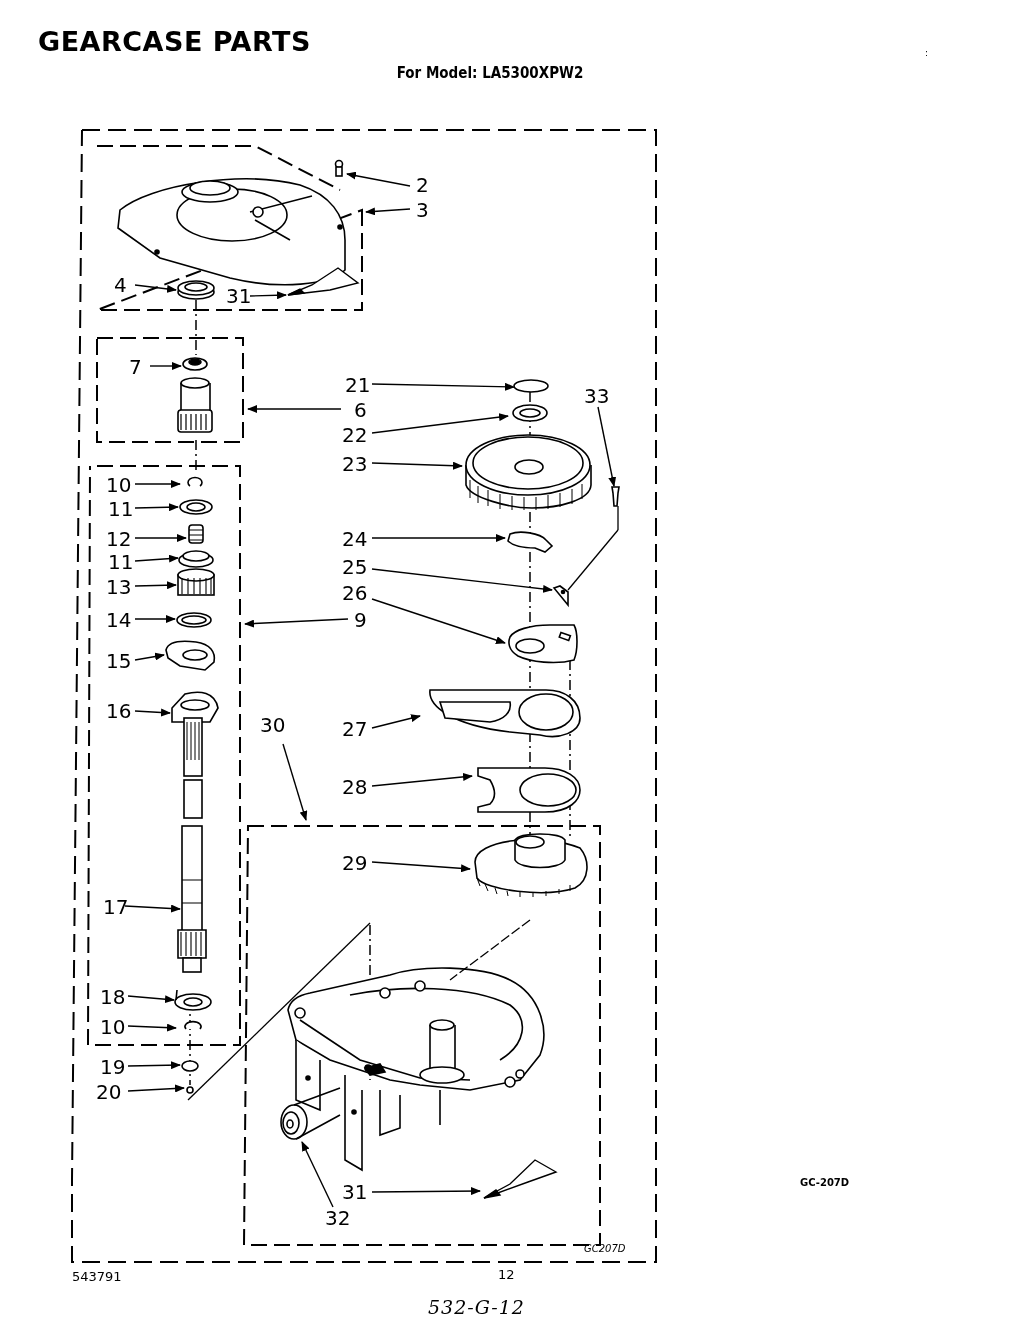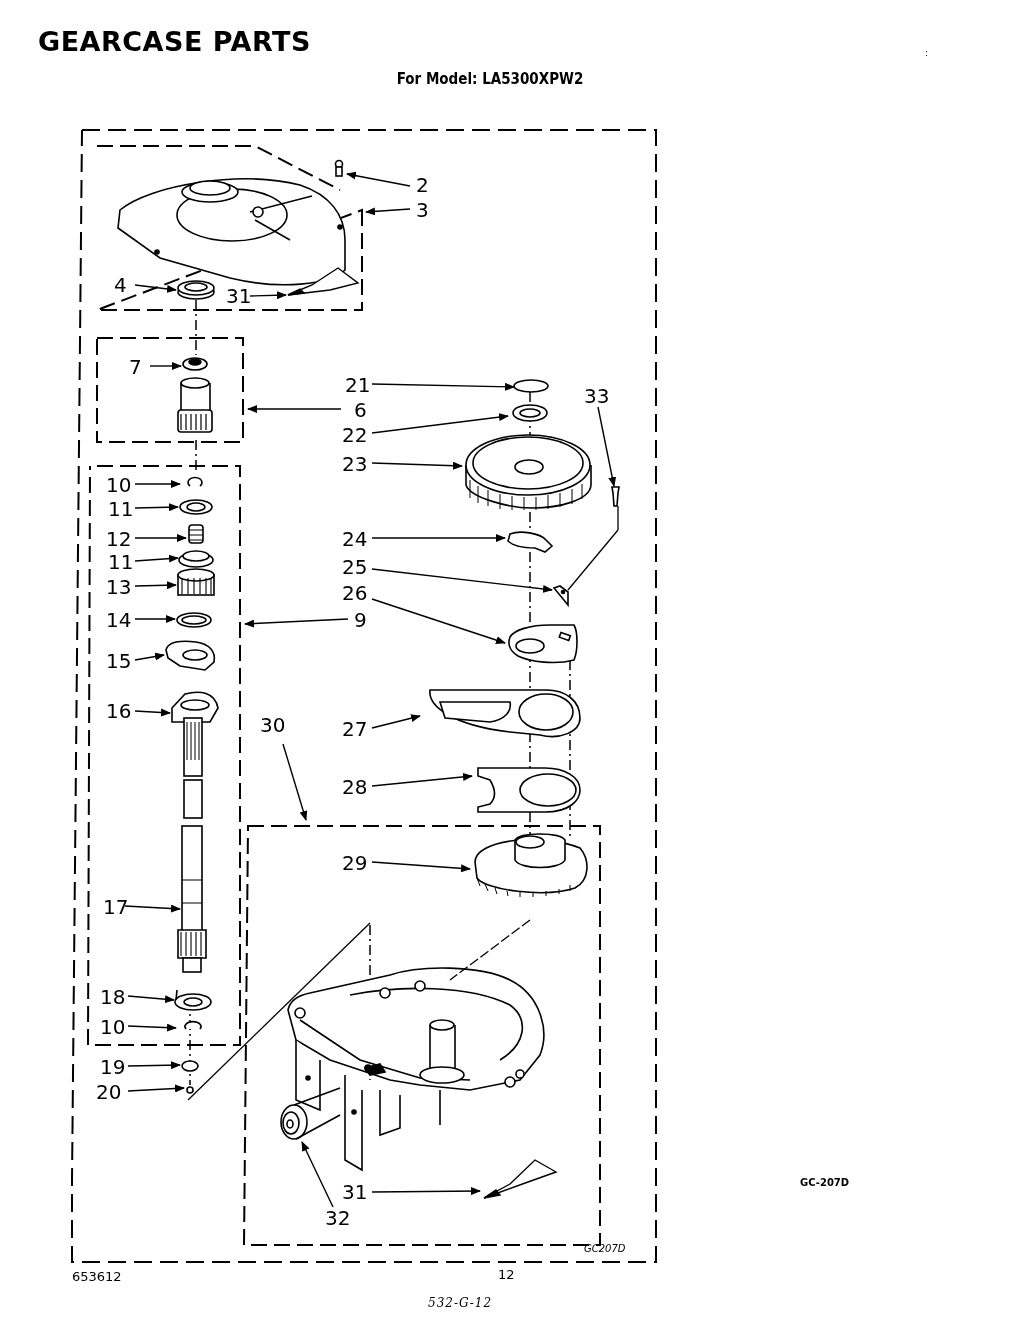--- a/index.html
+++ b/index.html
@@ -1,26 +1,26 @@
 <!DOCTYPE html>
 <html><head>
 <meta charset="utf-8">
 <style>
   html, body { margin: 0; padding: 0; background: #ffffff; }
   body { width: 1036px; height: 1317px; position: relative; overflow: hidden; font-family: "DejaVu Sans", "Liberation Sans", sans-serif; color: #000; }
   .title { position: absolute; left: 0; width: 980px; top: 26px; text-align: left; font-weight: bold; font-size: 27px; letter-spacing: 0.5px; font-family: "DejaVu Sans", sans-serif; padding-left: 38px; }
-  .subtitle { position: absolute; left: 0; width: 980px; top: 64px; text-align: center; font-weight: bold; font-size: 15px; font-family: "DejaVu Sans Condensed", "DejaVu Sans", sans-serif; margin-top: 6px; }
+  .subtitle { position: absolute; left: 0; width: 980px; top: 64px; text-align: center; font-weight: bold; font-size: 15px; font-family: "DejaVu Sans Condensed", "DejaVu Sans", sans-serif; }
   .stray { position: absolute; left: 925px; top: 48px; font-size: 9px; }
   svg.diagram { position: absolute; left: 0; top: 0; }
   .lbl { font-family: "DejaVu Sans", sans-serif; font-size: 20px; fill: #000; }
   .code-right { position: absolute; left: 780px; top: 1177px; font-size: 10px; font-weight: bold; margin-left: 20px; }
   .code-box { position: absolute; left: 584px; top: 1243px; font-size: 10px; font-style: italic; }
   .pn { position: absolute; left: 72px; top: 1269px; font-size: 13px; }
   .pg { position: absolute; left: 498px; top: 1267px; font-size: 13px; }
-  .hand { position: absolute; left: 428px; top: 1296px; font-size: 12px; font-style: italic; font-family: "DejaVu Serif", serif; letter-spacing: 1px; }
+  .hand { position: absolute; left: 428px; top: 1296px; font-size: 19px; font-style: italic; font-family: "DejaVu Serif", serif; letter-spacing: 1px; }
 </style>
 </head>
 <body>
 
 <div class="title">GEARCASE PARTS</div>
 <div class="subtitle">For Model: LA5300XPW2</div>
 <div class="stray">:</div>
 
 <svg class="diagram" width="1036" height="1317" viewBox="0 0 1036 1317" xmlns="http://www.w3.org/2000/svg">
   <defs>
@@ -255,15 +255,15 @@
     <text class="lbl" x="342" y="794">28</text>
     <text class="lbl" x="260" y="732">30</text>
     <text class="lbl" x="342" y="870">29</text>
     <text class="lbl" x="342" y="1199">31</text>
     <text class="lbl" x="325" y="1225">32</text>
   </g>
 </svg>
 
 <div class="code-right">GC-207D</div>
 <div class="code-box">GC207D</div>
-<div class="pn">653612</div>
+<div class="pn">543791</div>
 <div class="pg">12</div>
 <div class="hand">532-G-12</div>
 
 </body></html>

